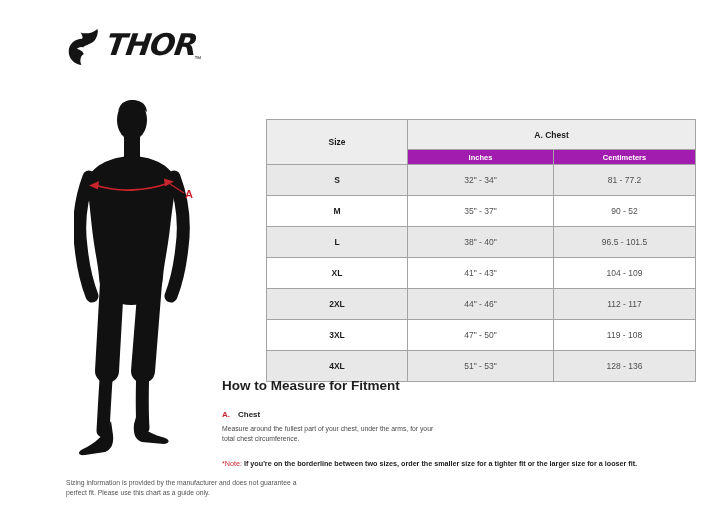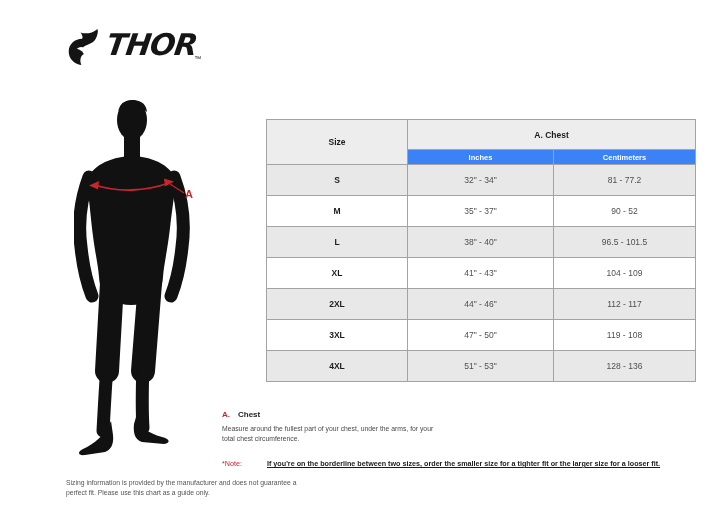--- a/index.html
+++ b/index.html
@@ -27,37 +27,37 @@
     position:absolute; left:222px; top:119px; width:429px;
     border-collapse:collapse; table-layout:fixed;margin-left:44px;
   }
   .size-table th, .size-table td {
     border:1px solid #a3a3a3; text-align:center; vertical-align:middle; padding:0;
   }
   .col-size { width:141px; } .col-in { width:146px; } .col-cm { width:142px; }
   tr.hrow1 { height:30px; }
   tr.hrow2 { height:15px; }
   th.size-h, th.chest-h { background:#ededed; font-size:8.5px; font-weight:bold; color:#1c1c1c; }
-  th.sub { background:#3b82f6; color:#ffffff; font-size:7.5px; font-weight:bold; }
+  th.sub { background:#a21caf; color:#ffffff; font-size:7.5px; font-weight:bold; }
   tr.data { height:31px; background:#ffffff; }
   tr.data.alt { background:#e8e8e8; }
   td.size-c { font-weight:bold; font-size:8.5px; color:#1c1c1c; }
   td.val { font-size:8.5px; color:#4f4f4f; }
 
   
   .measure-heading { position:absolute; left:222px; top:378px; font-size:13.5px; font-weight:bold; color:#1f1f1f; }
   .measure-item { position:absolute; left:222px; top:403px; width:222px; }
   .mi-label { color:#c9252c; font-weight:bold; font-size:8px; }
   .mi-name  { color:#1c1c1c; font-weight:bold; font-size:8px; margin-left:8px; }
   .mi-desc  { font-size:6.8px; color:#4a4a4a; line-height:1.45; margin-top:3px; }
 
   
   .note { position:absolute; left:222px; top:459px; font-size:7.2px; white-space:nowrap; }
   .note-label { color:#c9252c; font-weight:normal; }
-  .note-text  { color:#1c1c1c; font-weight:bold; margin-left:25px;text-decoration:underline; }
+  .note-text  { color:#1c1c1c; font-weight:bold; margin-left:2px; }
 
   
   .disclaimer { position:absolute; left:66px; top:478px; width:252px; font-size:6.8px; color:#555; line-height:1.5; }
 </style>
 </head>
 <body>
 
 <div class="stage">
 
   <div class="logo">
@@ -149,20 +149,21 @@
         <td class="val">119 - 108</td>
       </tr>
       <tr class="data alt">
         <td class="size-c">4XL</td>
         <td class="val">51" - 53"</td>
         <td class="val">128 - 136</td>
       </tr>
     </tbody>
   </table>
 
+  <div class="measure-heading">How to Measure for Fitment</div>
   <div class="measure-item">
     <div>
       <span class="mi-label">A.</span><span class="mi-name">Chest</span>
     </div>
     <div class="mi-desc">Measure around the fullest part of your chest, under the arms, for your total chest circumference.</div>
   </div>
 
   <div class="note">
     <span class="note-label">*Note:</span><span class="note-text">If you're on the borderline between two sizes, order the smaller size for a tighter fit or the larger size for a looser fit.</span>
   </div>

